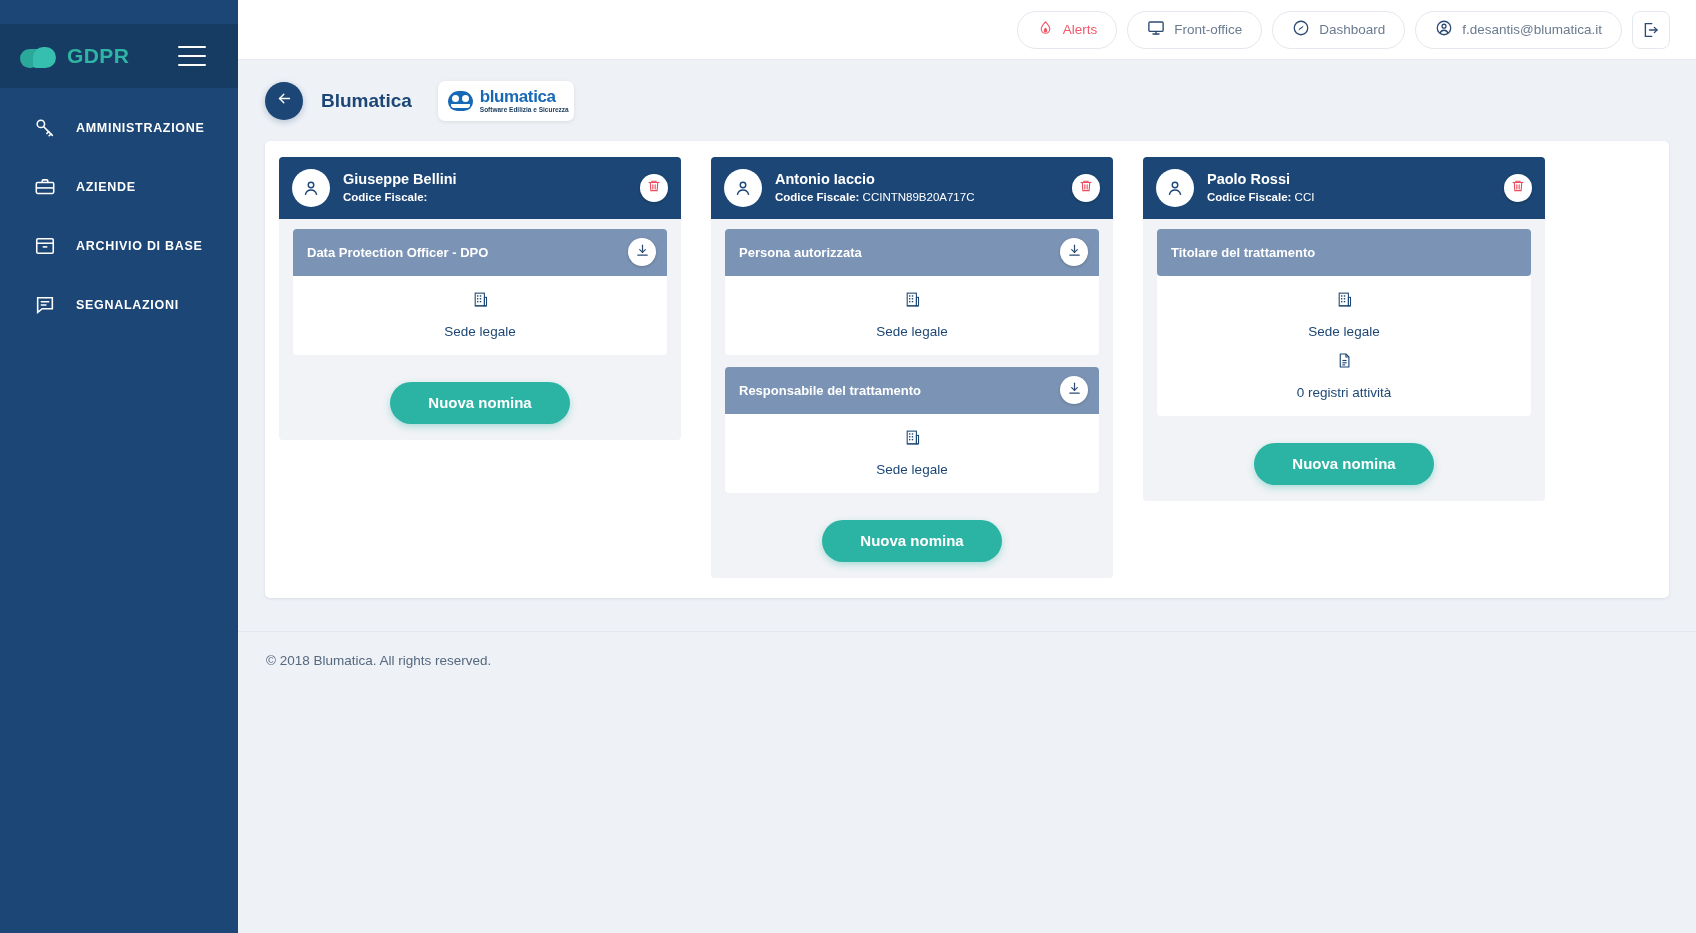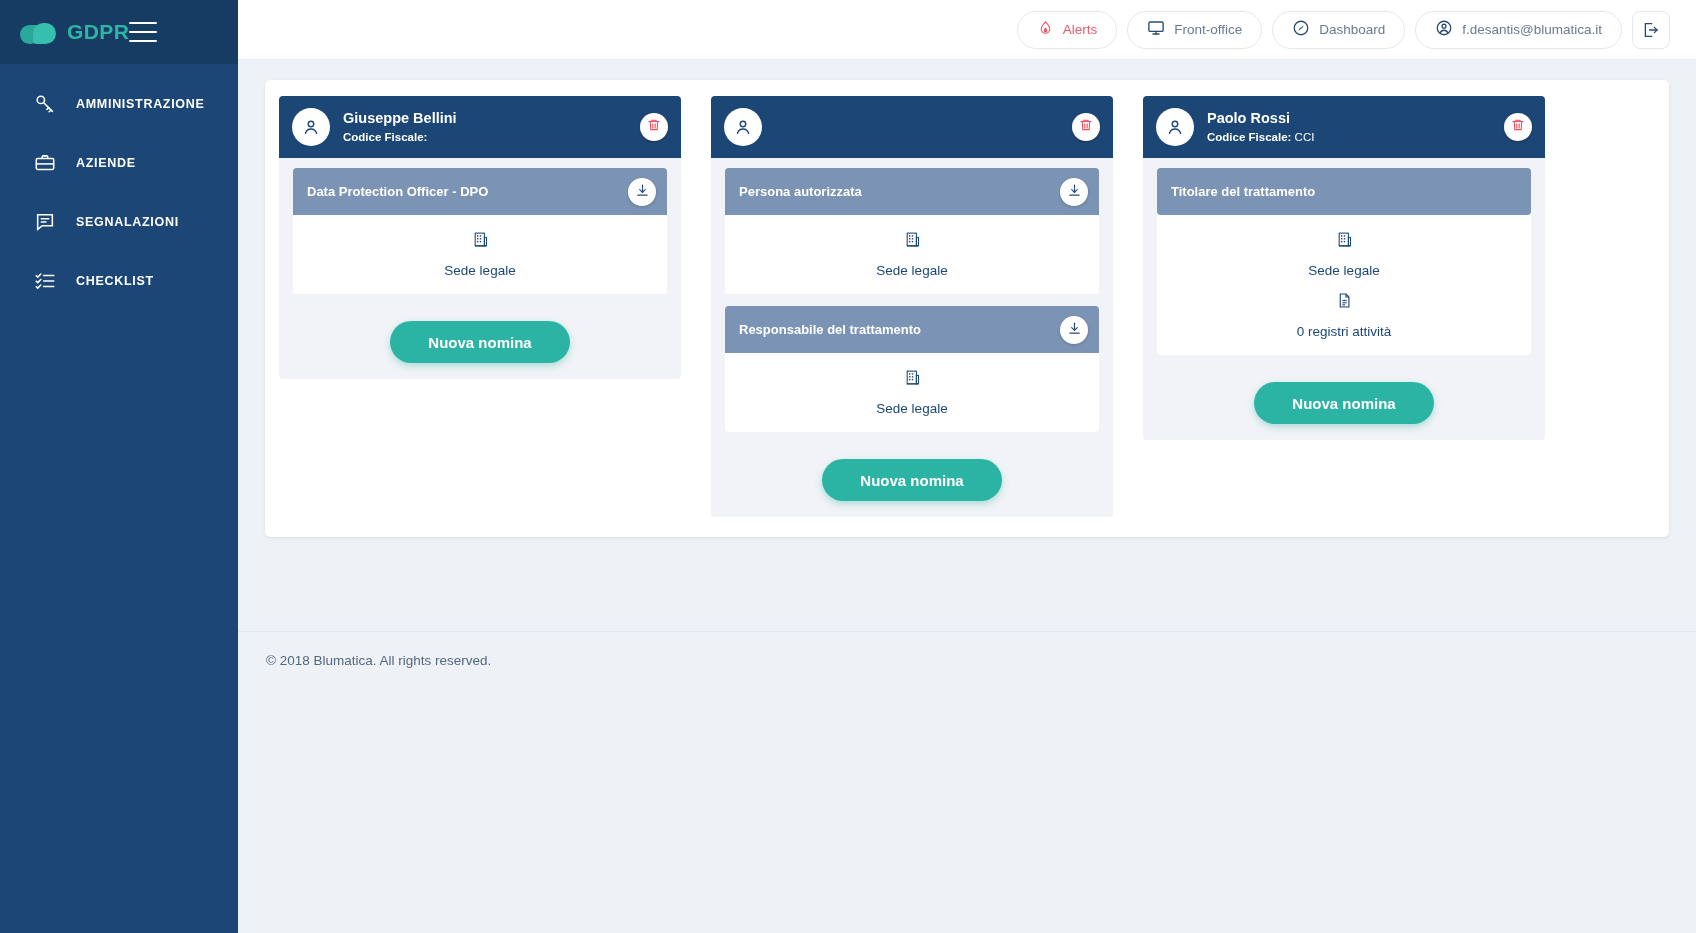--- a/index.html
+++ b/index.html
@@ -16,20 +16,22 @@
     width: 238px; height: 933px;
     background: #1c4675;
     flex: 0 0 238px;
     position: relative;
   }
   .sidebar-top {
     height: 64px;
     background: #173c63;
     display: flex; align-items: center;
     padding: 0 32px 0 20px;
+    justify-content: space-between;
+    margin-top: 24px;
   }
   .brand { display: flex; align-items: center; gap: 9px; }
   .brand-logo { width: 38px; height: 26px; position: relative; }
   .brand-logo .c1 {
     position: absolute; left: 0; top: 6px; width: 20px; height: 19px;
     background: #2aa99a; border-radius: 11px 3px 11px 11px;
   }
   .brand-logo .c2 {
     position: absolute; left: 13px; top: 4px; width: 23px; height: 21px;
     background: #36bfae; border-radius: 12px 12px 12px 4px;
@@ -232,45 +234,42 @@
         <span class="nav-icon">
           <svg width="22" height="22" viewBox="0 0 24 24" fill="none" stroke="#ffffff" stroke-width="1.7">
             <rect x="2.5" y="7" width="19" height="12" rx="1.5"></rect>
             <path d="M9 7V5.2a1 1 0 0 1 1-1h4a1 1 0 0 1 1 1V7"></path>
             <line x1="2.5" y1="13" x2="21.5" y2="13"></line>
           </svg>
         </span>
         <span class="nav-label">AZIENDE</span>
       </div>
 
+      <div class="nav-item">
+        <span class="nav-icon">
+          <svg width="22" height="22" viewBox="0 0 24 24" fill="none" stroke="#ffffff" stroke-width="1.7">
+            <rect x="3" y="4" width="18" height="16" rx="1.5"></rect>
+            <line x1="3" y1="9" x2="21" y2="9"></line>
+            <line x1="9.5" y1="13" x2="14.5" y2="13"></line>
+          </svg>
+        </span>
+        <span class="nav-label">ARCHIVIO DI BASE</span>
+      </div>
 
       <div class="nav-item">
         <span class="nav-icon">
           <svg width="22" height="22" viewBox="0 0 24 24" fill="none" stroke="#ffffff" stroke-width="1.7" stroke-linecap="round">
             <path d="M4 4h16v12H9l-5 4V4z"></path>
             <line x1="8" y1="8.5" x2="16" y2="8.5"></line>
             <line x1="8" y1="12" x2="13" y2="12"></line>
           </svg>
         </span>
         <span class="nav-label">SEGNALAZIONI</span>
       </div>
 
-      <div class="nav-item">
-        <span class="nav-icon">
-          <svg width="22" height="22" viewBox="0 0 24 24" fill="none" stroke="#ffffff" stroke-width="1.7" stroke-linecap="round">
-            <path d="M2.5 6.2l1.6 1.6L7.4 4.4"></path>
-            <path d="M2.5 12.2l1.6 1.6 3.3-3.4"></path>
-            <path d="M2.5 18.2l1.6 1.6 3.3-3.4"></path>
-            <line x1="10.5" y1="6" x2="21.5" y2="6"></line>
-            <line x1="10.5" y1="12" x2="21.5" y2="12"></line>
-            <line x1="10.5" y1="18" x2="21.5" y2="18"></line>
-          </svg>
-        </span>
-        <span class="nav-label">CHECKLIST</span>
-      </div>
 
     </nav>
   </aside>
 
   <div class="main">
 
     <header class="topbar">
 
       <div class="pill alerts">
         <span>
@@ -319,20 +318,43 @@
           <path d="M13 3.5H4.5v17H13"></path>
           <line x1="10" y1="12" x2="20" y2="12"></line>
           <polyline points="16.5,8.5 20,12 16.5,15.5"></polyline>
         </svg>
       </div>
 
     </header>
 
     <div class="content">
 
+      <div class="page-head">
+        <div class="back-btn">
+          <span>
+            <svg width="17" height="17" viewBox="0 0 24 24" fill="none" stroke="#ffffff" stroke-width="2" stroke-linecap="round" stroke-linejoin="round">
+              <line x1="19" y1="12" x2="5" y2="12"></line>
+                <polyline points="11,6 5,12 11,18"></polyline>
+            </svg>
+          </span>
+        </div>
+        <div class="page-title">Blumatica</div>
+        <div class="logo-chip">
+          <div class="logo-mark">
+            <div class="lm-body"></div>
+              <div class="lm-e1"></div>
+              <div class="lm-e2"></div>
+              <div class="lm-mouth"></div>
+          </div>
+          <div class="logo-words">
+            <div class="lw1">blumatica</div>
+            <div class="lw2">Software Edilizia e Sicurezza</div>
+          </div>
+        </div>
+      </div>
 
       <div class="panel">
 
 
         <div class="cards">
 
           <div class="card">
             <div class="card-head">
               <div class="avatar">
                 <svg width="20" height="20" viewBox="0 0 24 24" fill="none" stroke="#1c4675" stroke-width="1.7" stroke-linecap="round">
@@ -399,20 +421,27 @@
           </div>
 
           <div class="card">
             <div class="card-head">
               <div class="avatar">
                 <svg width="20" height="20" viewBox="0 0 24 24" fill="none" stroke="#1c4675" stroke-width="1.7" stroke-linecap="round">
                   <circle cx="12" cy="8.3" r="3.3"></circle>
                     <path d="M5.4 19.5c.9-3.3 3.5-5.1 6.6-5.1s5.7 1.8 6.6 5.1"></path>
                 </svg>
               </div>
+              <div class="person">
+                <div class="person-name">Antonio Iaccio</div>
+                <div class="person-cf">
+                  <b>Codice Fiscale:</b>
+                  <span>CCINTN89B20A717C</span>
+                </div>
+              </div>
               <div class="trash-btn">
                 <span>
                   <svg width="14" height="14" viewBox="0 0 24 24" fill="none" stroke="#ef4b5e" stroke-width="1.9" stroke-linecap="round">
                     <polyline points="3.5,6 20.5,6"></polyline>
                     <path d="M8.5 6V3.8h7V6"></path>
                     <path d="M5.6 6l1 14h10.8l1-14"></path>
                     <line x1="10" y1="10" x2="10" y2="17"></line>
                       <line x1="14" y1="10" x2="14" y2="17"></line>
                   </svg>
                 </span>

